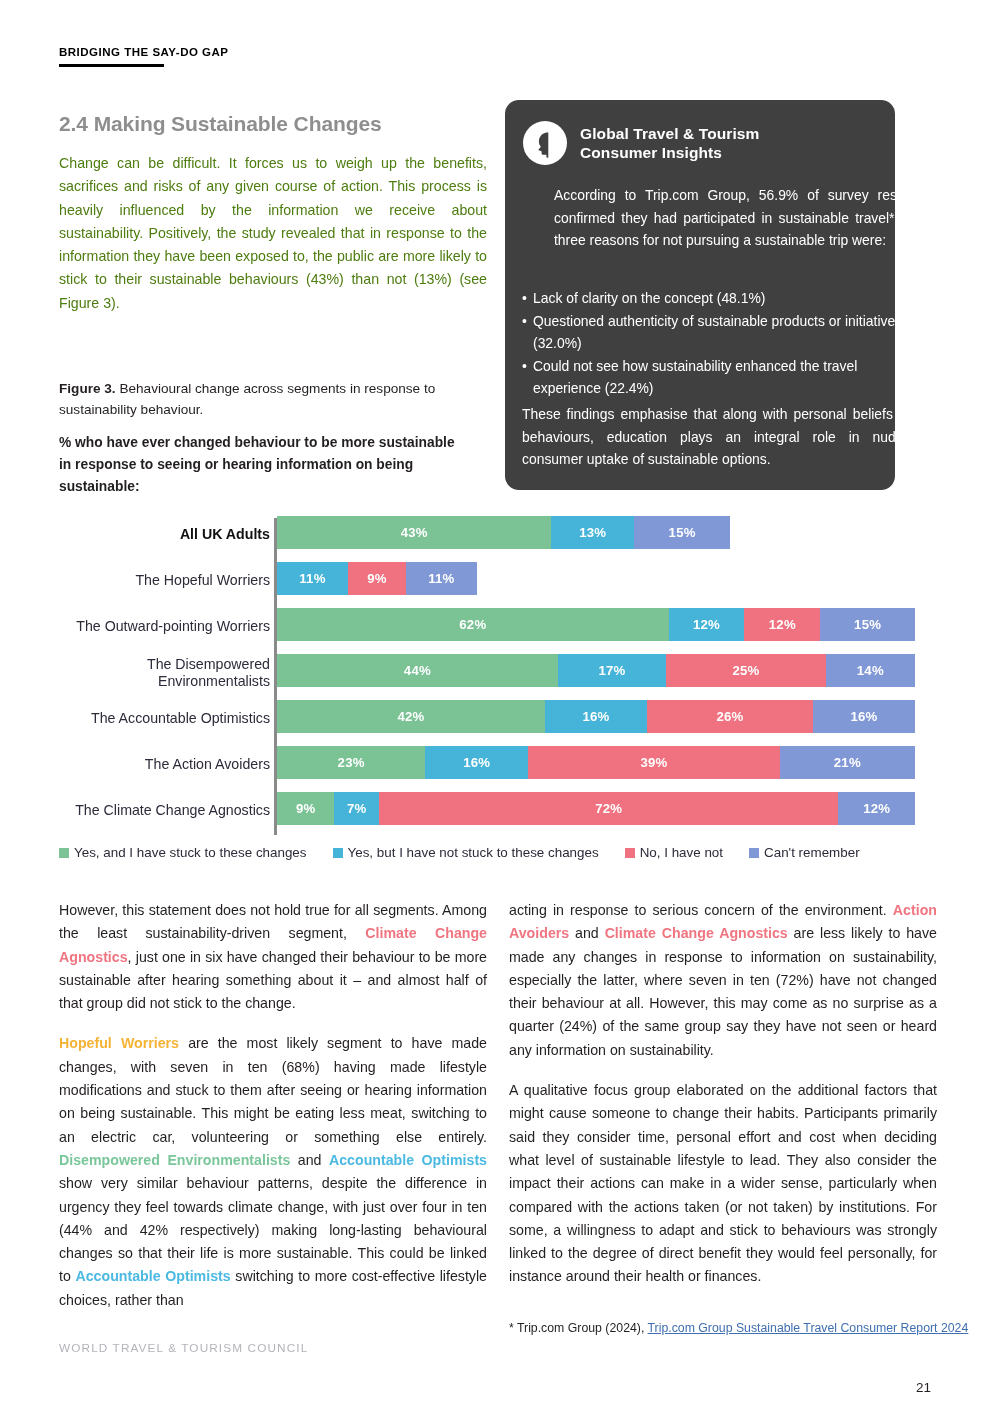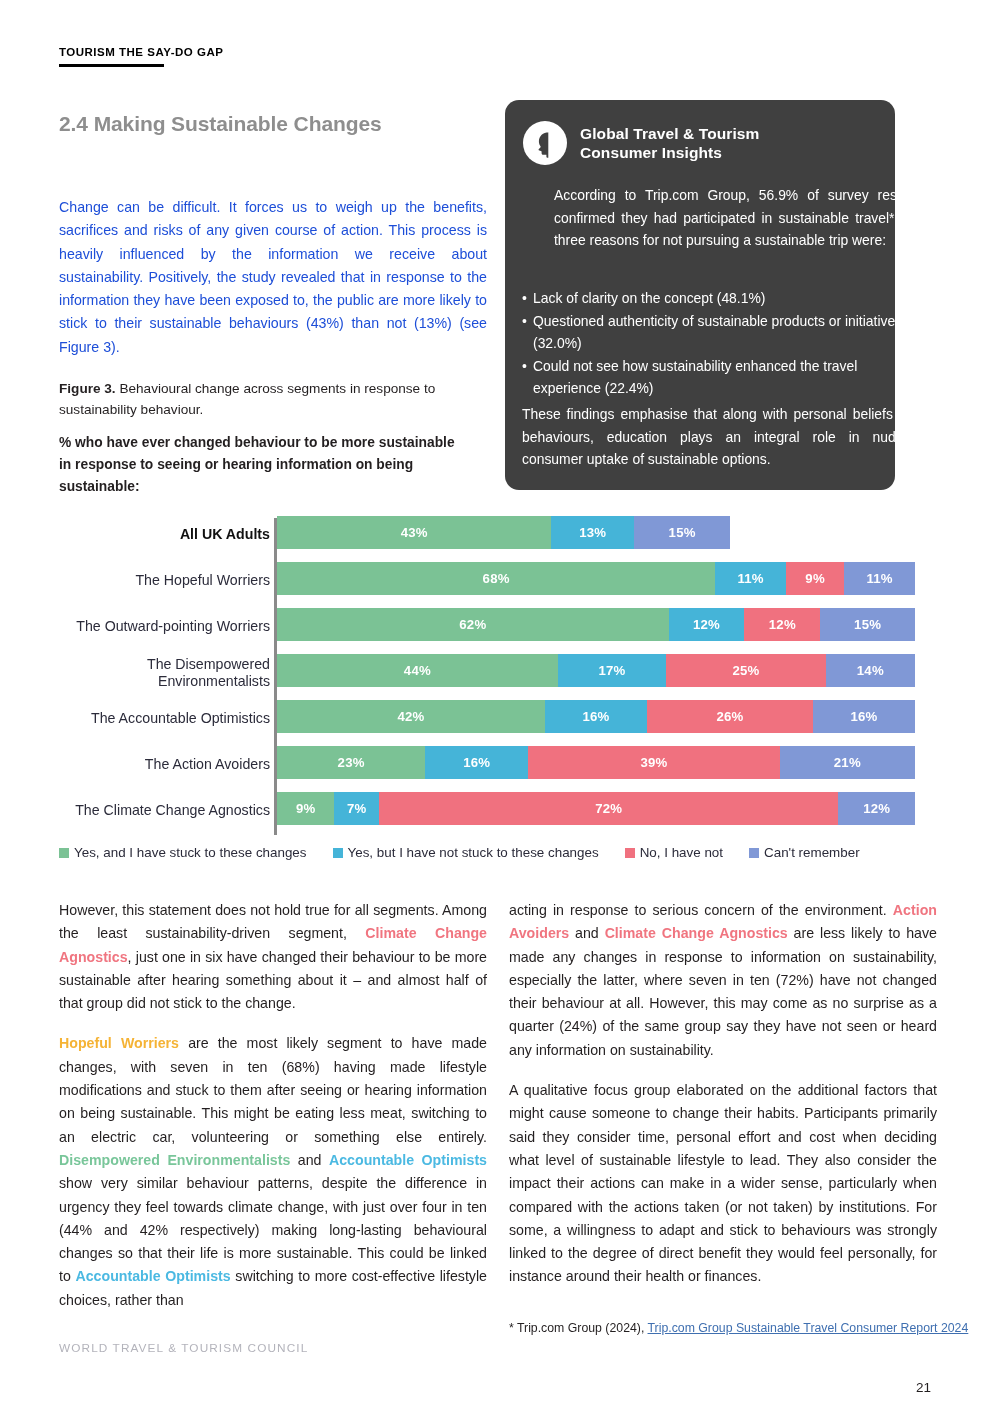--- a/index.html
+++ b/index.html
@@ -27,21 +27,21 @@
   .section-title {
     position: absolute; left: 59px; top: 112px;
     font-size: 21px; font-weight: bold; color: #8e8e8e;
     letter-spacing: -0.1px;
   }
 
   
   .intro {
     position: absolute; left: 59px; top: 152px; width: 428px;
     font-size: 14.2px; line-height: 23.3px;
-    text-align: justify; color: #1d4ed8; margin-top: 44px;
+    text-align: justify; color: #4d7c0f;
   }
 
   
   .fig-caption {
     position: absolute; left: 59px; top: 378px; width: 400px;
     font-size: 13.6px; line-height: 21px; color: #231f20;
   }
   .fig-caption b { font-weight: bold; }
   .fig-subtitle {
     position: absolute; left: 59px; top: 432px; width: 400px;
@@ -134,21 +134,21 @@
   .page-number {
     position: absolute; left: 916px; top: 1380px;
     font-size: 13.5px; color: #231f20;
   }
 </style>
 </head>
 <body>
 
 <div class="page">
 
-  <div class="running-head">TOURISM THE SAY-DO GAP</div>
+  <div class="running-head">BRIDGING THE SAY-DO GAP</div>
   <div class="head-rule"></div>
 
   <div class="section-title">2.4 Making Sustainable Changes</div>
 
   <div class="intro">Change can be difficult. It forces us to weigh up the benefits, sacrifices and risks of any given course of action. This process is heavily influenced by the information we receive about sustainability. Positively, the study revealed that in response to the information they have been exposed to, the public are more likely to stick to their sustainable behaviours (43%) than not (13%) (see Figure 3).</div>
 
   <div class="fig-caption">
     <b>Figure 3.</b><span> Behavioural change across segments in response to sustainability behaviour.</span>
   </div>
   <div class="fig-subtitle">% who have ever changed behaviour to be more sustainable in response to seeing or hearing information on being sustainable:</div>
@@ -196,21 +196,20 @@
           <div class="bar-label bold" style="top: 16px;">All UK Adults</div>
           <div class="bar-track">
             <div class="seg" style="background: rgb(123, 194, 149); width: 43%;">43%</div>
             <div class="seg" style="background: rgb(69, 180, 216); width: 13%;">13%</div>
             <div class="seg" style="background: rgb(128, 152, 214); width: 15%;">15%</div>
           </div>
         </div>
         <div class="bar-row">
           <div class="bar-label" style="top: 16px;">The Hopeful Worriers</div>
           <div class="bar-track">
-            <div class="seg" style="background: rgb(123, 194, 149); width: 68.6869%;">68%</div>
             <div class="seg" style="background: rgb(69, 180, 216); width: 11.1111%;">11%</div>
             <div class="seg" style="background: rgb(240, 113, 127); width: 9.09091%;">9%</div>
             <div class="seg" style="background: rgb(128, 152, 214); width: 11.1111%;">11%</div>
           </div>
         </div>
         <div class="bar-row">
           <div class="bar-label" style="top: 16px;">The Outward-pointing Worriers</div>
           <div class="bar-track">
             <div class="seg" style="background: rgb(123, 194, 149); width: 61.3861%;">62%</div>
             <div class="seg" style="background: rgb(69, 180, 216); width: 11.8812%;">12%</div>

